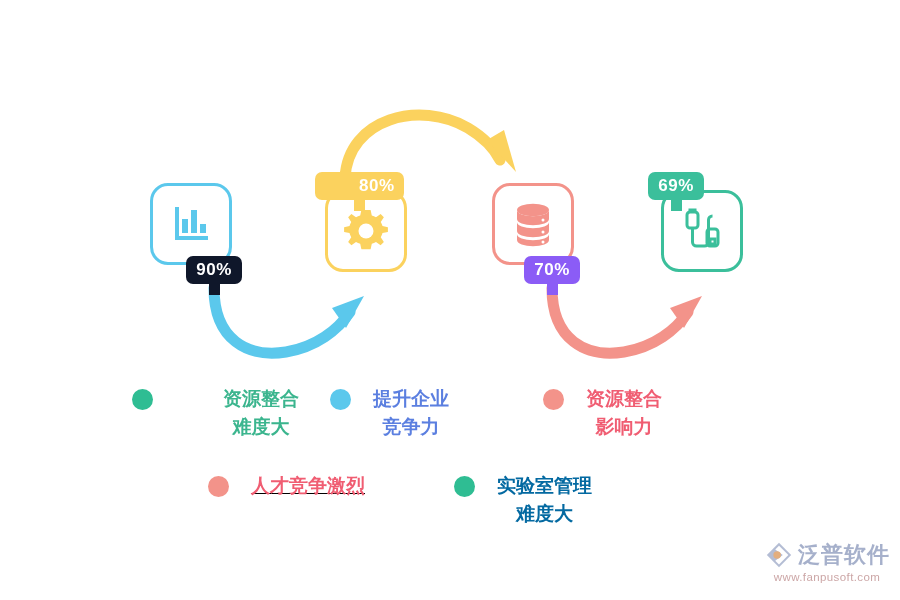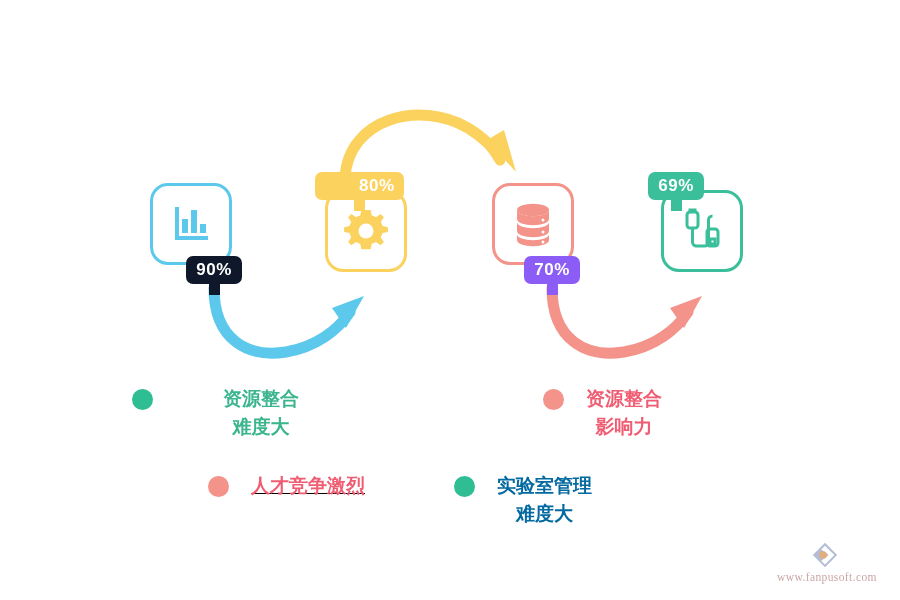--- a/index.html
+++ b/index.html
@@ -154,21 +154,21 @@
     font-size: 22px;
     font-weight: bold;
     color: #9aa6c4;
     letter-spacing: 1px;
   }
   .wm-url {
     font-size: 11.5px;
     color: #c59a9a;
     letter-spacing: 0.4px;
     margin-top: 1px;
-    font-family: Liberation Serif, serif;
+    font-family: Liberation Sans, sans-serif;
     text-align: center;
   }
 </style>
 </head>
 <body>
 
 <div class="canvas">
 
 
   <svg class="arrow-layer" viewBox="0 0 900 600" width="900" height="600">
@@ -253,20 +253,25 @@
   <div class="badge tail-down" id="badge-60">
     <span>69%</span>
   </div>
 
   <div class="legend-item" id="legend-0">
     <span class="legend-dot" style="background:#2FBD93"></span>
     <span class="legend-text" style="color:#3BB58E">资源整合
 难度大</span>
   </div>
 
+  <div class="legend-item" id="legend-1">
+    <span class="legend-dot" style="background:#5BC8EC"></span>
+    <span class="legend-text" style="color:#5B7FE0">提升企业
+竞争力</span>
+  </div>
 
   <div class="legend-item" id="legend-2">
     <span class="legend-dot" style="background:#F3938A"></span>
     <span class="legend-text" style="color:#F05D72">资源整合
 影响力</span>
   </div>
 
   <div class="legend-item" id="legend-3">
     <span class="legend-dot" style="background:#F3938A"></span>
     <span class="legend-text" style="color:#F05D72">人才竞争激烈</span>
@@ -278,17 +283,18 @@
 难度大</span>
   </div>
 
   <div class="watermark">
     <div class="wm-row">
       <svg class="wm-mark" viewBox="0 0 32 32">
         <path d="M3 16 L16 3 L29 16 L16 29 Z" fill="#aab4cf"></path>
         <path d="M16 6 L26 16 L16 26 L12 22 L20 16 L12 10 Z" fill="#ffffff"></path>
         <circle cx="14" cy="16" r="4" fill="#e0a36d"></circle>
       </svg>
+      <span class="wm-name">泛普软件</span>
     </div>
     <div class="wm-url">www.fanpusoft.com</div>
   </div>
 
 </div>
 
 </body></html>

